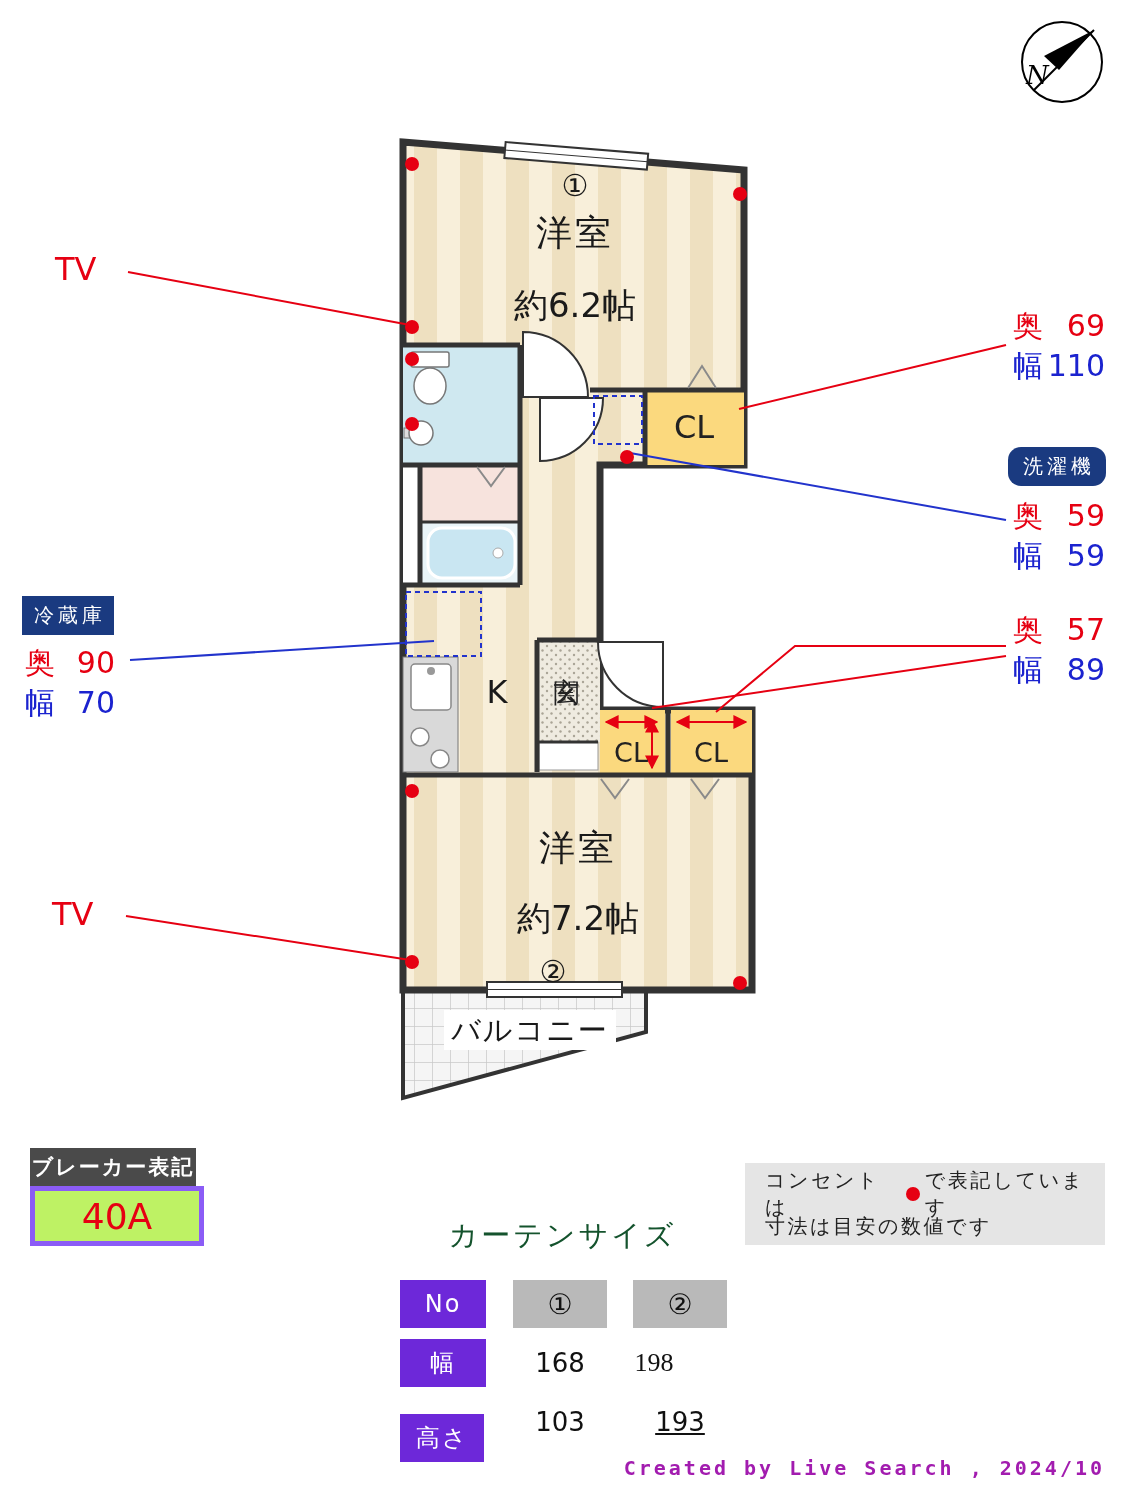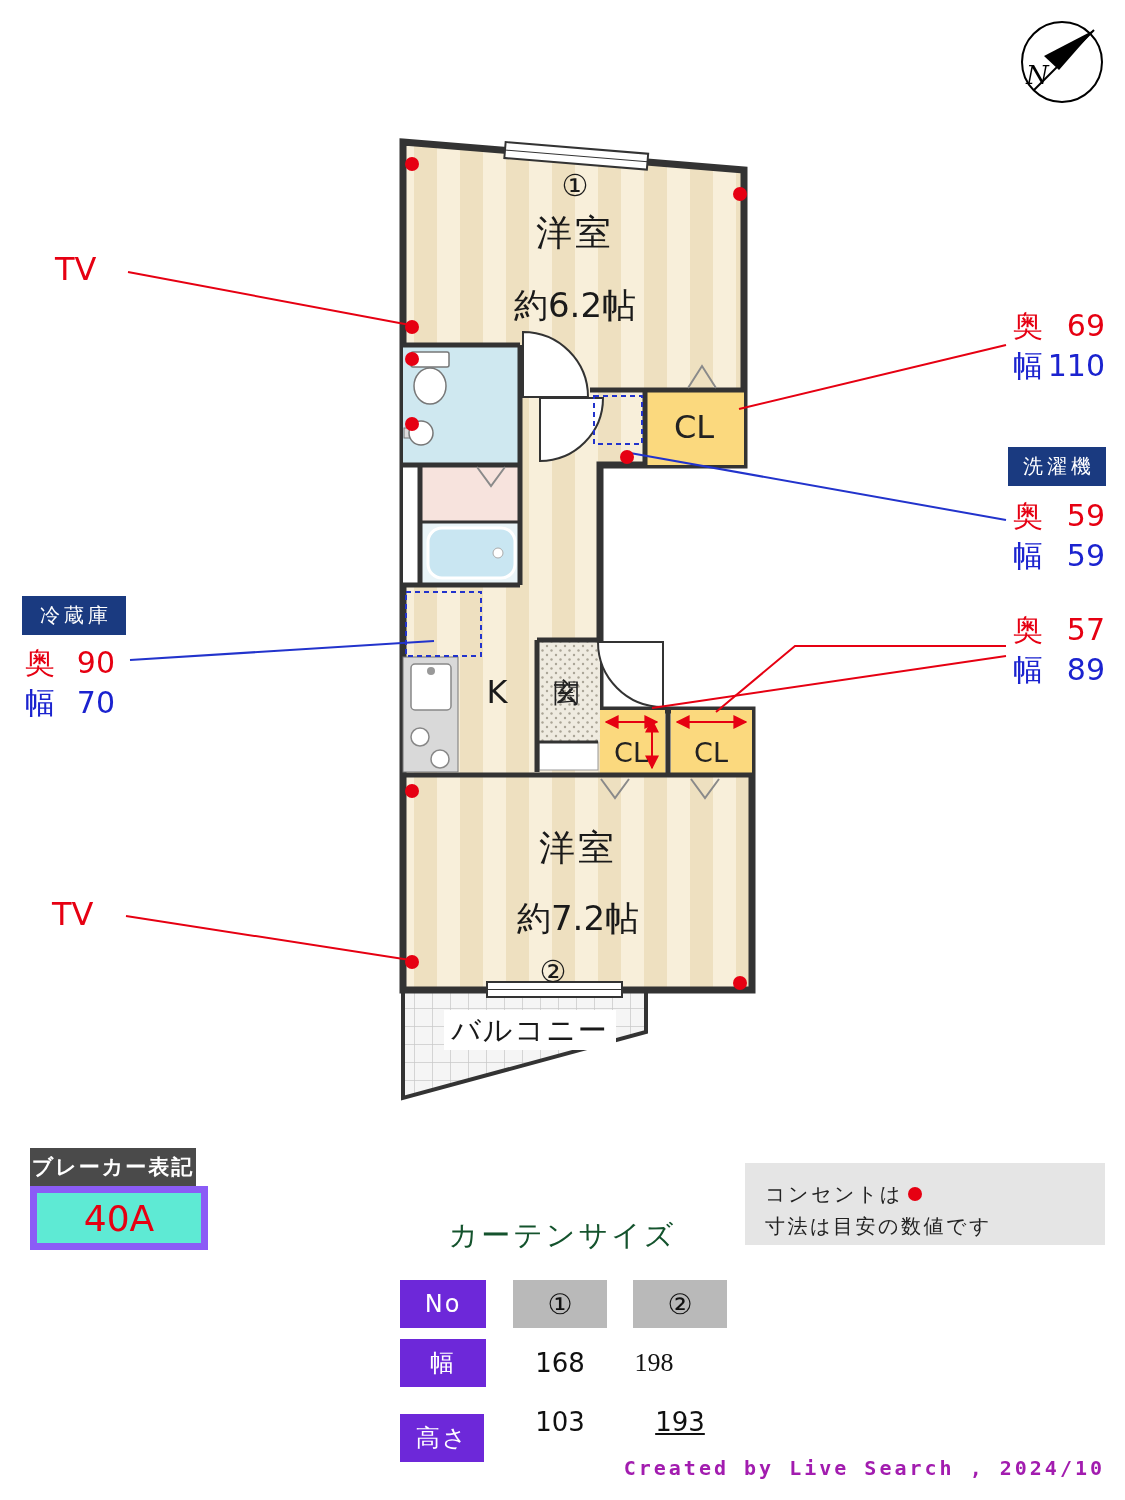--- a/index.html
+++ b/index.html
@@ -14,21 +14,21 @@
   .dim-row{display:flex;justify-content:space-between;font-size:30px;line-height:36px;}
   .dim-red{color:#e60012;}
   .dim-blue{color:#1b23cf;}
   .vertical-text{writing-mode:vertical-rl;font-size:26px;letter-spacing:5px;color:#222;}
   .cell{position:absolute;height:48px;display:flex;align-items:center;justify-content:center;}
   .cell-navy{background:#6d28d9;color:#fff;font-size:24px;letter-spacing:2px;}
   .cell-gray{background:#b9b9b9;color:#111;font-size:28px;}
   .cell-val{background:#ffffff;color:#111;font-size:26px;}
   .breaker-head{background:#4a4a4a;color:#fff;font-size:21px;letter-spacing:2px;
                 display:flex;align-items:center;justify-content:center;font-weight:bold;}
-  .breaker-body{background:#5eead4;border:7px solid #8b5cf6;color:#e60012;font-size:36px;
+  .breaker-body{background:#bef264;border:5px solid #8b5cf6;color:#e60012;font-size:36px;
                 display:flex;align-items:center;justify-content:center;}
   .curtain-title{font-size:29px;letter-spacing:3px;color:#14532d;text-align:center;}
   .notes-box{background:#e5e5e5;font-size:20px;letter-spacing:2.5px;color:#222;
              padding:15px 0 0 20px;box-sizing:border-box;}
   .notes-line{height:32px;display:flex;align-items:center;}
   .outlet-dot{display:inline-block;width:14px;height:14px;border-radius:50%;background:#e60012;margin:0 5px;}
   .footer-credit{font-family:"DejaVu Sans Mono","Liberation Mono",monospace;font-weight:bold;
                  font-size:20px;letter-spacing:3px;color:#a21caf;text-align:right;}
 </style>
 </head>
@@ -188,21 +188,21 @@
     <div class="dim-row dim-red">
       <span>奥</span>
       <span>69</span>
     </div>
     <div class="dim-row dim-blue">
       <span>幅</span>
       <span>110</span>
     </div>
   </div>
 
-  <div class="abs badge" style="left:1008px;top:447px;width:98px;height:39px;">洗濯機</div>
+  <div class="abs badge" style="left:1008px;top:447px;width:98px;height:39px;border-radius:13px;">洗濯機</div>
   <div class="abs dim-block" style="left:1013px;top:498px;width:92px;">
     <div class="dim-row dim-red">
       <span>奥</span>
       <span>59</span>
     </div>
     <div class="dim-row dim-blue">
       <span>幅</span>
       <span>59</span>
     </div>
   </div>
@@ -211,21 +211,21 @@
     <div class="dim-row dim-red">
       <span>奥</span>
       <span>57</span>
     </div>
     <div class="dim-row dim-blue">
       <span>幅</span>
       <span>89</span>
     </div>
   </div>
 
-  <div class="abs badge" style="left:22px;top:596px;width:104px;height:39px;">冷蔵庫</div>
+  <div class="abs badge" style="left:22px;top:596px;width:92px;height:39px;">冷蔵庫</div>
   <div class="abs dim-block" style="left:25px;top:645px;width:90px;">
     <div class="dim-row dim-red">
       <span>奥</span>
       <span>90</span>
     </div>
     <div class="dim-row dim-blue">
       <span>幅</span>
       <span>70</span>
     </div>
   </div>
@@ -246,19 +246,20 @@
   <div class="cell cell-val" style="left:607px;top:1339px;width:94px;font-family:Liberation Serif, serif;">198</div>
 
   <div class="cell cell-navy" style="left:400px;top:1398px;width:84px;margin-top:16px;">高さ</div>
   <div class="cell cell-val" style="left:513px;top:1398px;width:94px;">103</div>
   <div class="cell cell-val" style="left:633px;top:1398px;width:94px;text-decoration:underline;">193</div>
 
   <div class="abs notes-box" style="left:745px;top:1163px;width:360px;height:82px;">
     <div class="notes-line">
       <span>コンセントは</span>
       <span class="outlet-dot"></span>
+      <span>で表記しています</span>
     </div>
     <div class="notes-line">寸法は目安の数値です</div>
   </div>
 
   <div class="abs footer-credit" style="left:600px;top:1456px;width:505px;">Created by Live Search , 2024/10</div>
 
 </div>
 
 </body></html>

